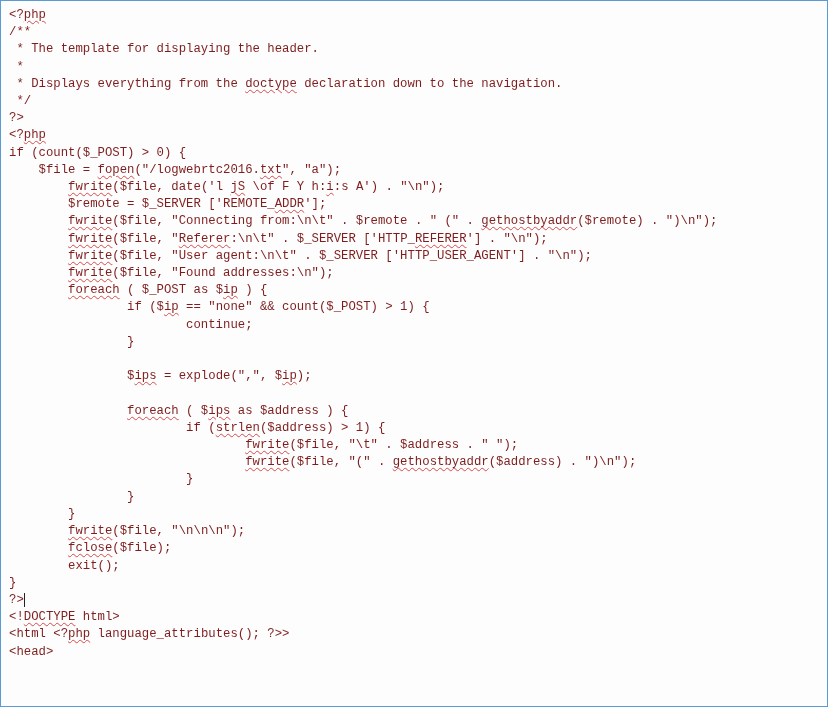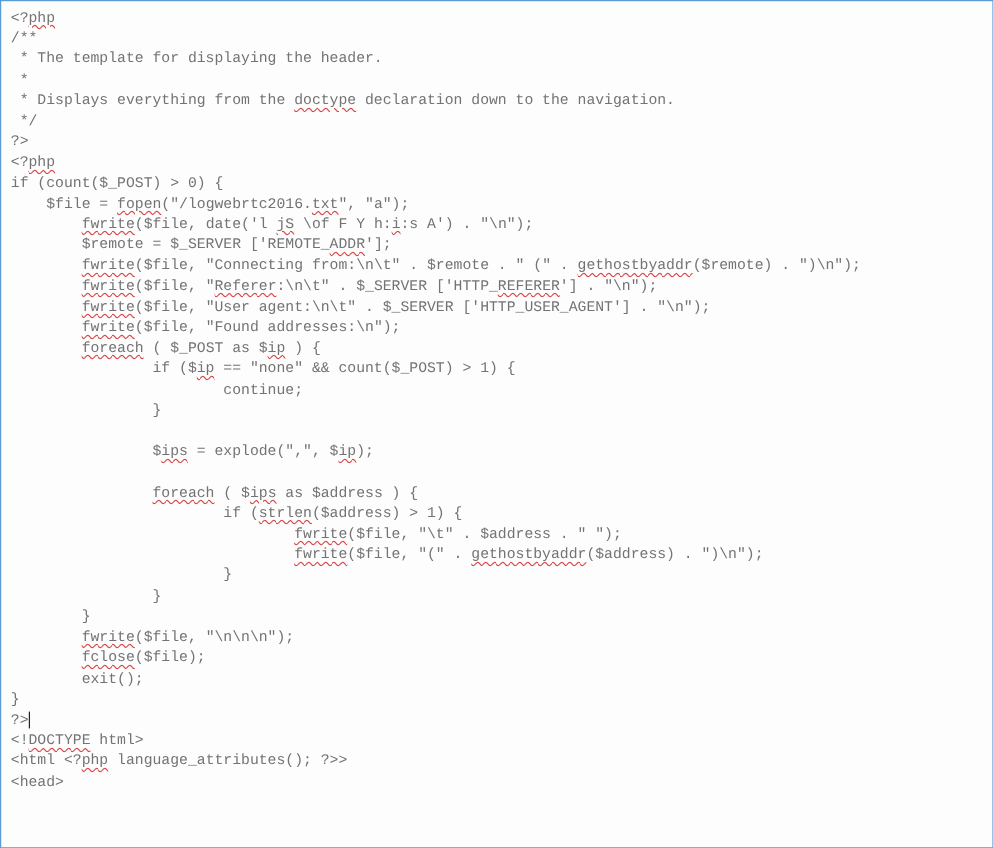--- a/index.html
+++ b/index.html
@@ -15,21 +15,21 @@
     border: 1px solid #5a9bd5;
     padding: 6px 8px;
     background: #fdfdfd;
     overflow: hidden;
     position: relative;
   }
   pre.code {
     margin: 0;
     font-size: 12.3px;
     line-height: 17.2px;
-    color: #737373;
+    color: #7f1d1d;
     white-space: pre;
     font-family: inherit;
   }
   .sp {
     text-decoration-line: underline;
     text-decoration-style: wavy;
     text-decoration-color: #d94a4a;
     text-decoration-thickness: 1px;
     text-underline-offset: 2px;
   }

